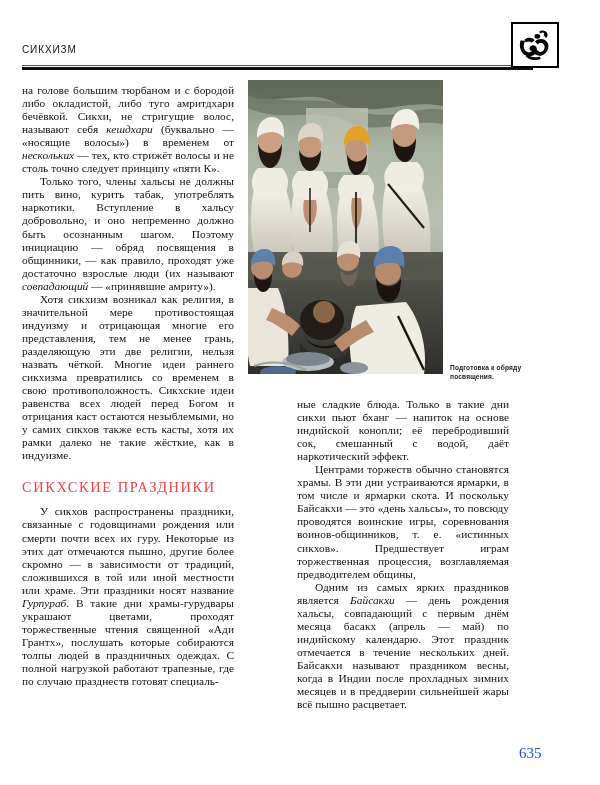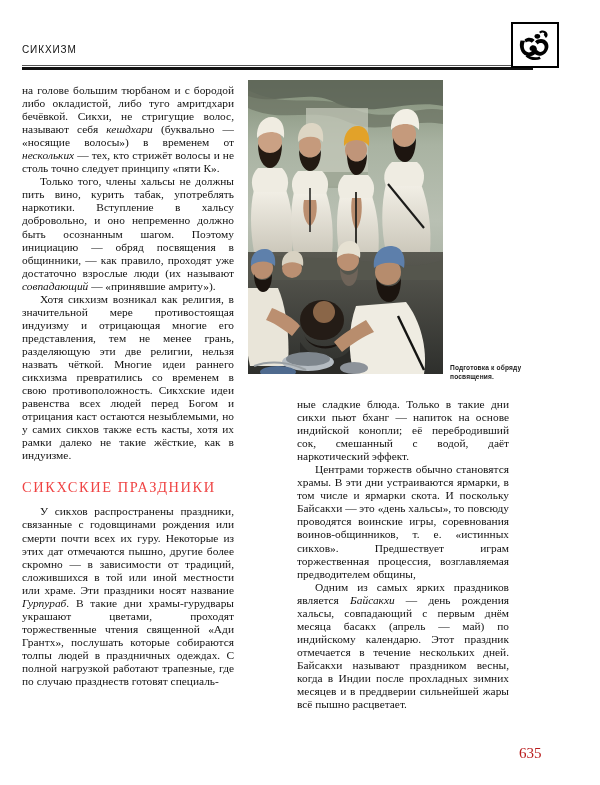--- a/index.html
+++ b/index.html
@@ -121,21 +121,21 @@
     letter-spacing: 0.15px;
   }
 
   
   .folio {
     position: absolute;
     left: 519px;
     top: 745px;
     font-family: "Liberation Serif", serif;
     font-size: 15px;
-    color: #b91c1c;
+    color: #1d4ed8;
   }
 </style>
 </head>
 <body>
 
 <div class="running-head">СИКХИЗМ</div>
 <div class="head-rule-thin"></div>
 <div class="head-rule"></div>
 
 <div class="emblem-box">

